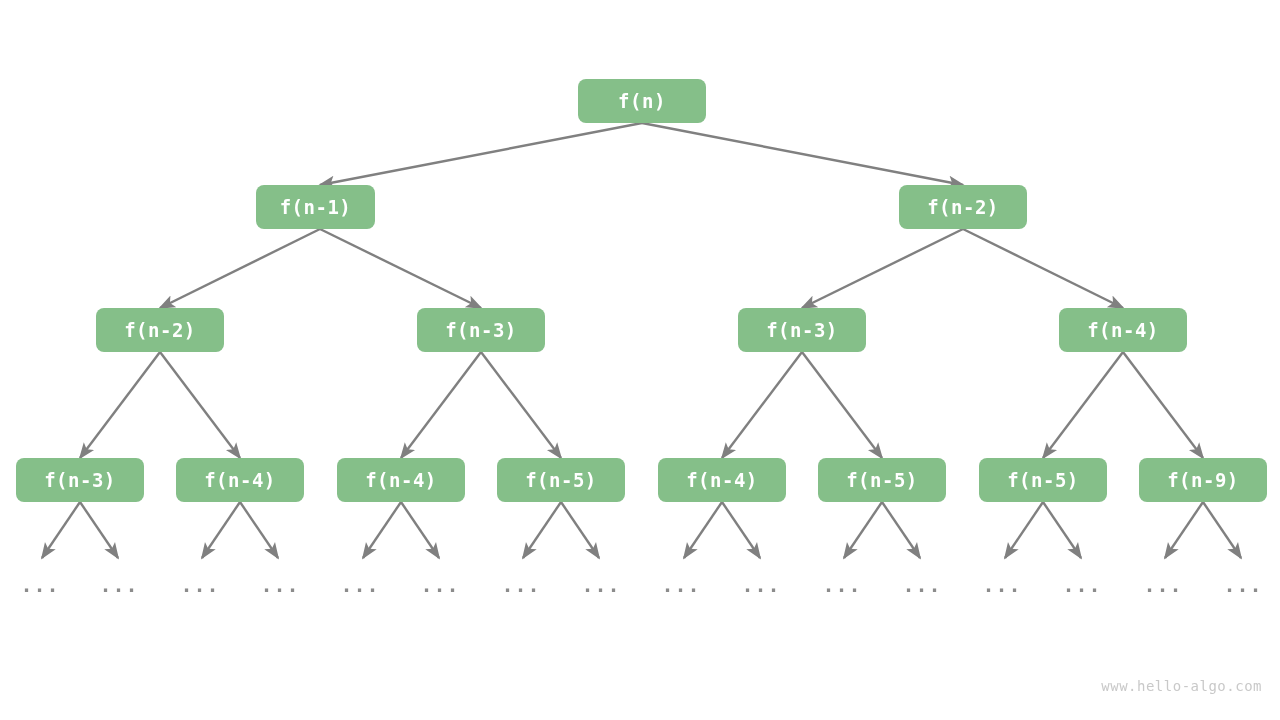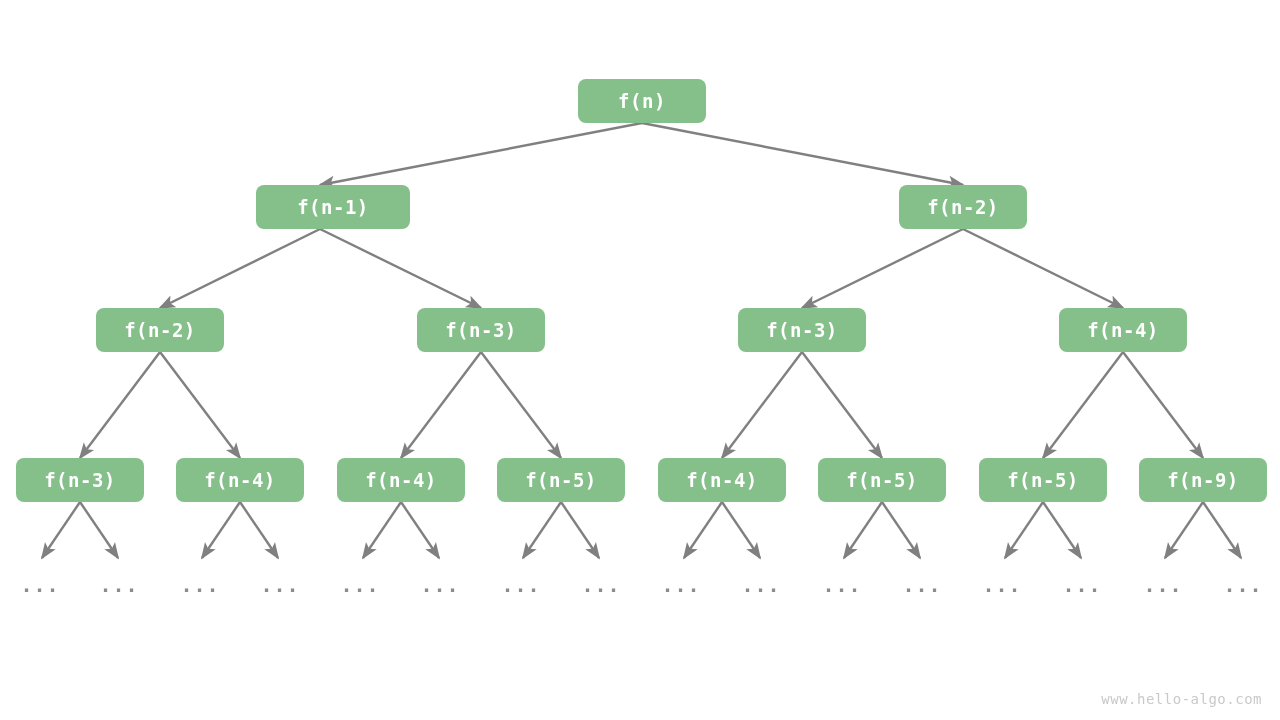--- a/index.html
+++ b/index.html
@@ -46,21 +46,21 @@
     font-size: 20px;
     font-weight: 700;
     line-height: 1;
     letter-spacing: 1px;
     transform: translate(-50%, -50%);
     user-select: none;
   }
   #watermark {
     position: absolute;
     right: 18px;
-    bottom: 13px;
+    bottom: 26px;
     color: #c9c9c9;
     font-family: "DejaVu Sans Mono", "Liberation Mono", monospace;
     font-size: 14px;
     letter-spacing: 0.5px;
     user-select: none;
   }
 </style>
 </head>
 <body>
 
@@ -103,21 +103,21 @@
         <line x1="1043" y1="502" x2="1081" y2="558" stroke="#808080" stroke-width="2.4" marker-end="url(#arrowhead)"></line>
         <line x1="1203" y1="502" x2="1165" y2="558" stroke="#808080" stroke-width="2.4" marker-end="url(#arrowhead)"></line>
         <line x1="1203" y1="502" x2="1241" y2="558" stroke="#808080" stroke-width="2.4" marker-end="url(#arrowhead)"></line>
       </g>
   </svg>
 
   <div id="nodes-layer">
       <div class="node" style="left: 578px; top: 79px; width: 128px; height: 44px; background: rgb(133, 191, 137); color: rgb(255, 255, 255);">
         <span>f(n)</span>
       </div>
-      <div class="node" style="left: 256px; top: 185px; width: 154px; height: 44px; background: rgb(133, 191, 137); color: rgb(255, 255, 255);">
+      <div class="node" style="left: 256px; top: 185px; width: 119px; height: 44px; background: rgb(133, 191, 137); color: rgb(255, 255, 255);">
         <span>f(n-1)</span>
       </div>
       <div class="node" style="left: 899px; top: 185px; width: 128px; height: 44px; background: rgb(133, 191, 137); color: rgb(255, 255, 255);">
         <span>f(n-2)</span>
       </div>
       <div class="node" style="left: 96px; top: 308px; width: 128px; height: 44px; background: rgb(133, 191, 137); color: rgb(255, 255, 255);">
         <span>f(n-2)</span>
       </div>
       <div class="node" style="left: 417px; top: 308px; width: 128px; height: 44px; background: rgb(133, 191, 137); color: rgb(255, 255, 255);">
         <span>f(n-3)</span>

